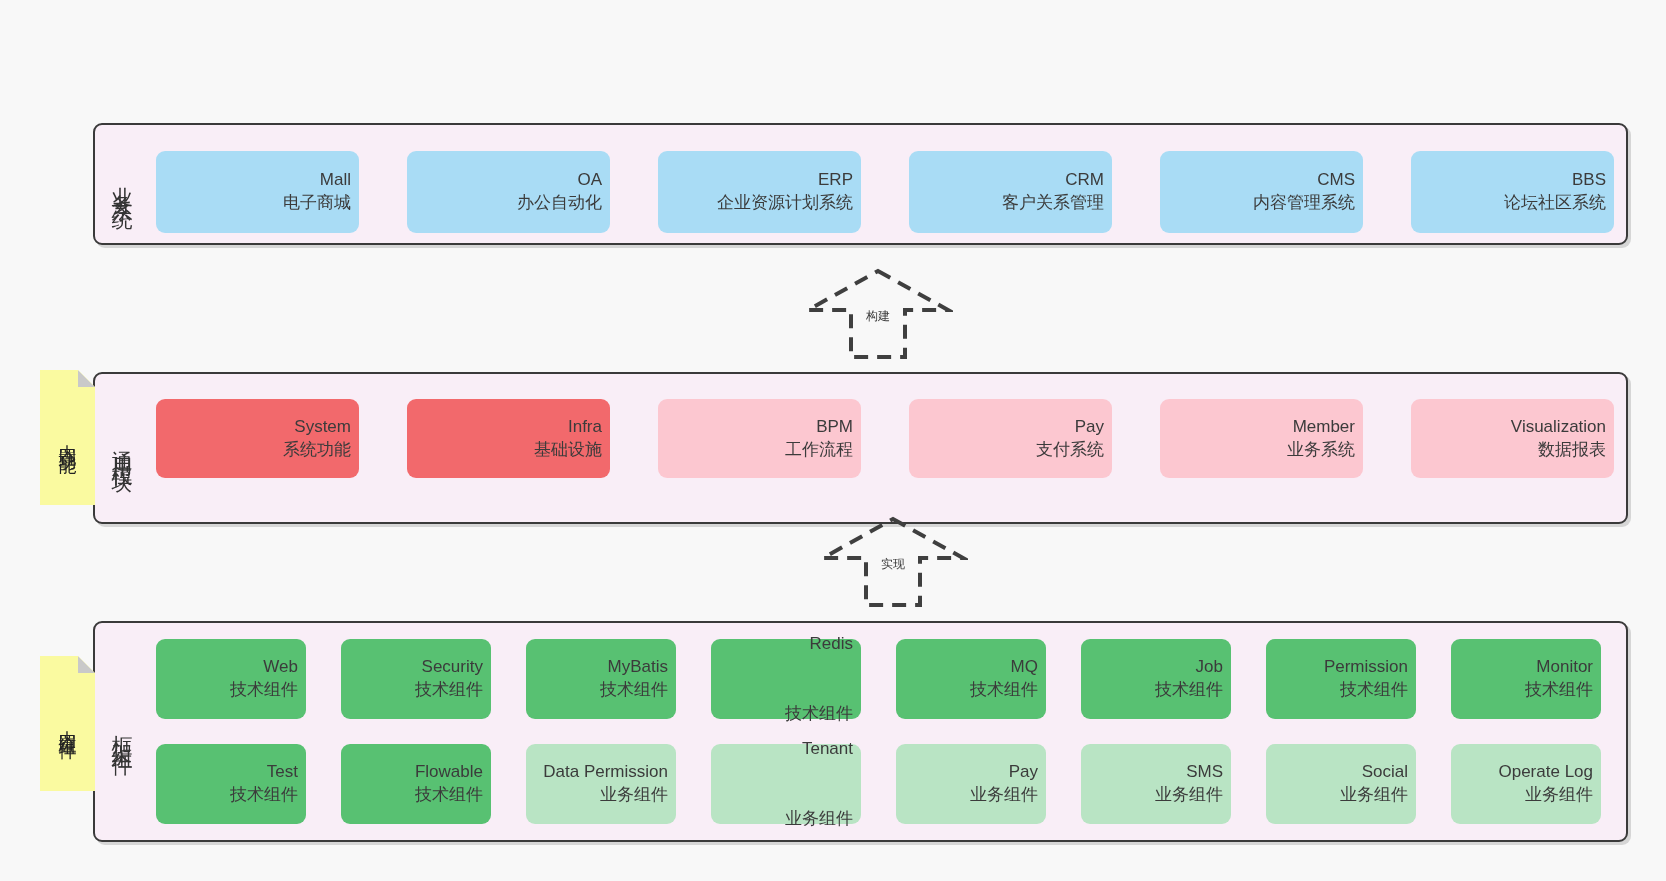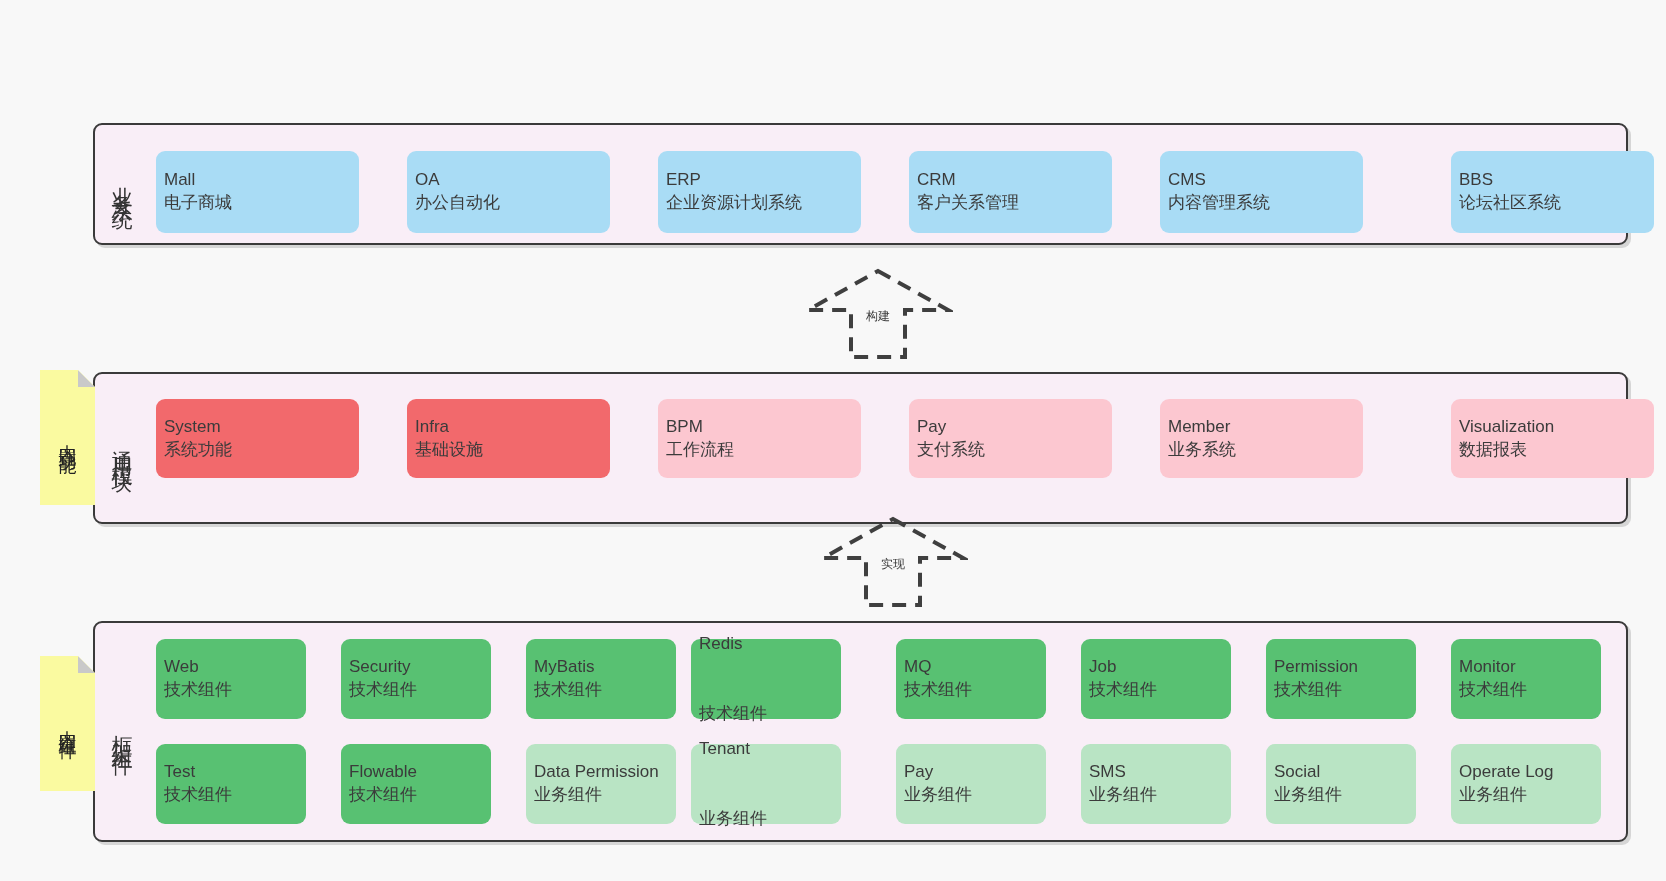--- a/index.html
+++ b/index.html
@@ -31,37 +31,37 @@
     writing-mode:vertical-rl; text-orientation:upright;
     font-size:21px; letter-spacing:7px; color:#333;
     white-space:nowrap;
   }
 
   
   .box {
     position:absolute;
     border-radius:9px;
     display:flex; flex-direction:column;
-    align-items:flex-start; justify-content:center;
+    align-items:flex-end; justify-content:center;
     text-align:center;
     font-size:17px; line-height:1.35; color:#3b3b3b;
     padding:4px 8px;
   }
   .b6 { width:203px; }
   #band1 .b6 { top:26px; height:82px; }
   #band2 .b6 { top:25px; height:79px; }
   .b8 { width:150px; height:80px; }
   .rowA { top:16px; }
   .rowB { top:121px; }
 
   .c0 { left:61px; }  .c1 { left:312px; } .c2 { left:563px; }
-  .c3 { left:814px; } .c4 { left:1065px; } .c5 { left:1316px;margin-left:40px; }
+  .c3 { left:814px; } .c4 { left:1065px; } .c5 { left:1316px; }
 
   .g0 { left:61px; }   .g1 { left:246px; }  .g2 { left:431px; }
-  .g3 { left:596px;gap:47px; }  .g4 { left:801px; }  .g5 { left:986px; }
+  .g3 { left:616px;gap:47px; }  .g4 { left:801px; }  .g5 { left:986px; }
   .g6 { left:1171px; } .g7 { left:1356px; }
 
   .blue        { background:#a9dcf5; }
   .red         { background:#f2696c; }
   .pink        { background:#fcc7d0; }
   .green-dark  { background:#58c172; }
   .green-light { background:#b9e4c4; }
 
   
   .sticky {

